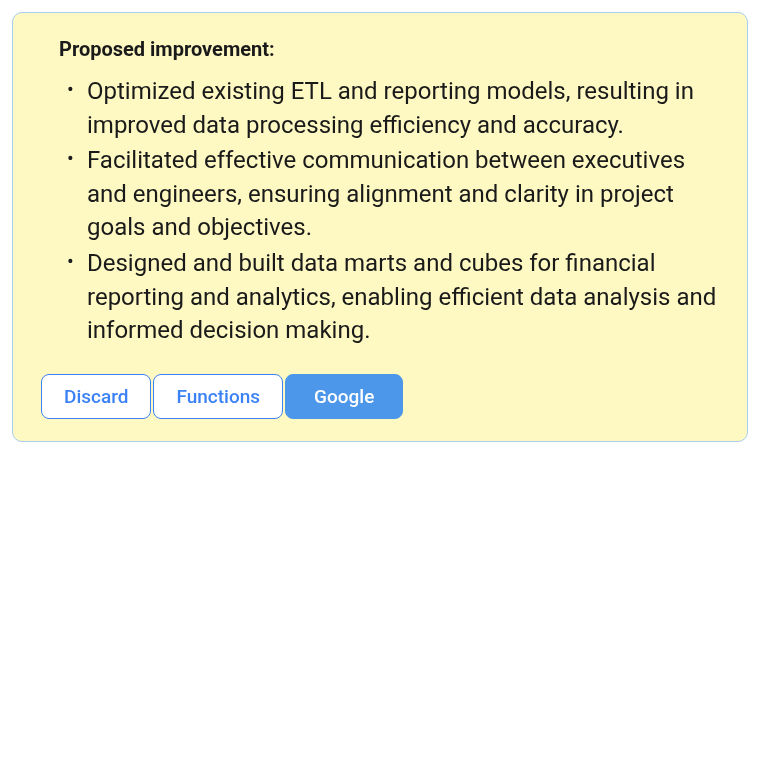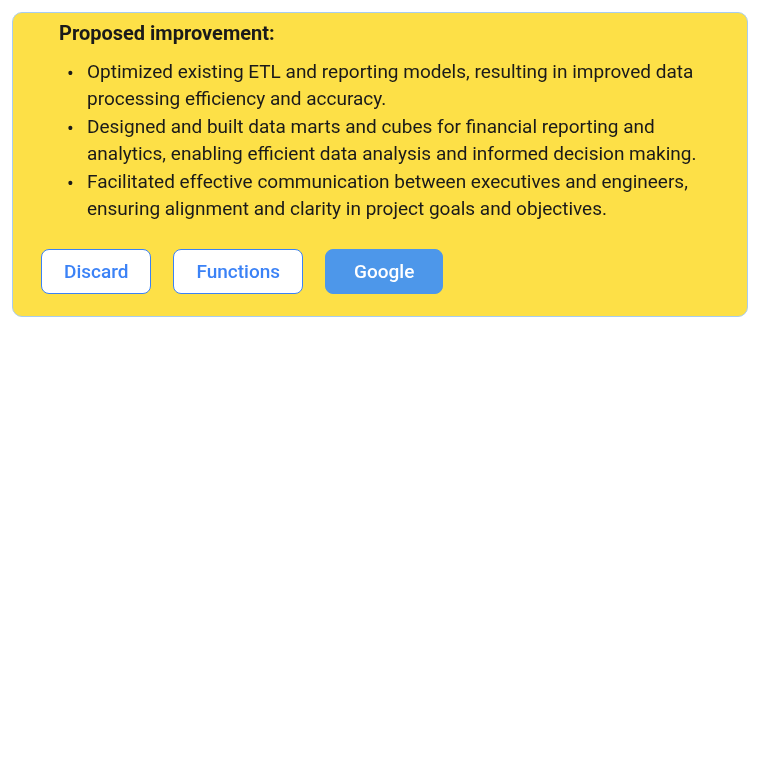--- a/index.html
+++ b/index.html
@@ -7,56 +7,56 @@
       margin: 0;
       padding: 0;
     }
     body {
       font-family: -apple-system, BlinkMacSystemFont, "Segoe UI", Roboto, Helvetica, Arial, sans-serif;
       background: #ffffff;
       padding: 12px;
       width: 760px;
     }
     .card {
-      background: #fde047;
+      background: #fef9c3;
       border: 1px solid #a8cdf0;
       border-radius: 10px;
-      padding: 8px 28px 22px 28px;
+      padding: 24px 28px 22px 28px;
     }
     .title {
       font-size: 20px;
       font-weight: 700;
       color: #1a1a1a;
       margin-bottom: 14px;
       padding-left: 18px;
     }
     ul.bullets {
       list-style: none;
       padding-left: 18px;
       margin-bottom: 26px;
     }
     ul.bullets li {
       position: relative;
       padding-left: 28px;
-      font-size: 19px;
+      font-size: 24px;
       line-height: 1.4;
       color: #1a1a1a;
       margin-bottom: 2px;
     }
     ul.bullets li::before {
       content: "•";
       position: absolute;
       left: 8px;
       top: 0;
       font-size: 20px;
       color: #1a1a1a;
     }
     .button-row {
       display: flex;
-      gap: 22px;
+      gap: 2px;
     }
     .btn {
       font-size: 19px;
       font-weight: 500;
       padding: 10px 22px;
       border-radius: 8px;
       cursor: pointer;
       border: 1.5px solid transparent;
       font-family: inherit;
     }
@@ -73,21 +73,21 @@
       padding-right: 28px;
     }
   </style>
 </head>
 <body>
 
 <div class="card">
   <div class="title">Proposed improvement:</div>
   <ul class="bullets">
     <li>Optimized existing ETL and reporting models, resulting in improved data processing efficiency and accuracy.</li>
+    <li>Facilitated effective communication between executives and engineers, ensuring alignment and clarity in project goals and objectives.</li>
     <li>Designed and built data marts and cubes for financial reporting and analytics, enabling efficient data analysis and informed decision making.</li>
-    <li>Facilitated effective communication between executives and engineers, ensuring alignment and clarity in project goals and objectives.</li>
   </ul>
   <div class="button-row">
     <button class="btn btn-outline">Discard</button>
     <button class="btn btn-outline">Functions</button>
     <button class="btn btn-primary">Google</button>
   </div>
 </div>
 
 </body></html>

